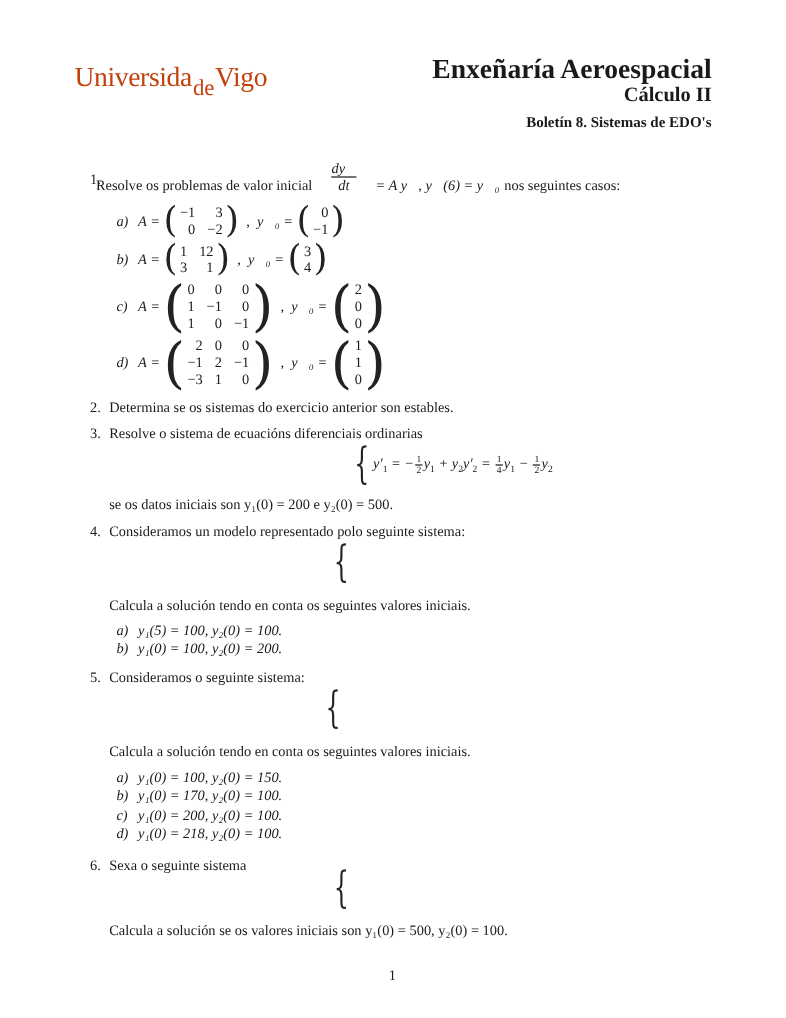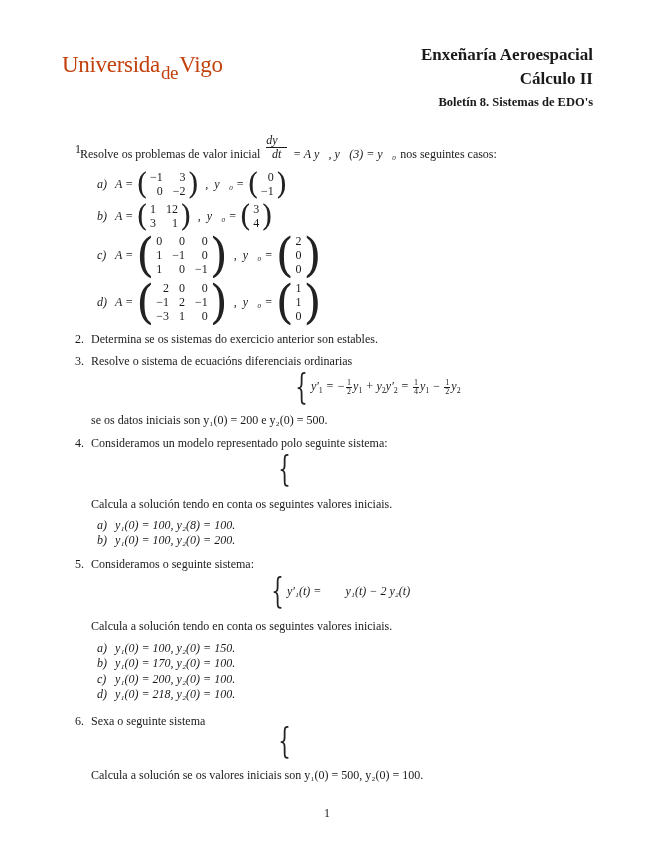--- a/index.html
+++ b/index.html
@@ -2,32 +2,32 @@
 <html><head>
 <meta charset="utf-8">
 <style>
   html, body { margin:0; padding:0; background:#ffffff; }
   body { width:655px; height:848px; position:relative; overflow:hidden;
          font-family:"DejaVu Serif", serif; color:#1a1a1a; }
   .abs { position:absolute; }
   .logo { left:62px; top:52px; font-family:"Liberation Serif", serif; font-size:23px; color:#c2410c; letter-spacing:-0.3px; white-space:nowrap; }
   .logo .de { font-size:19px; position:relative; top:7px; margin:0 1px; }
   .hdr { right:62px; text-align:right; font-family:"Liberation Serif", serif; font-weight:bold; white-space:nowrap; }
-  .h1 { top:45px; font-size:17px; }
+  .h1 { top:45px; font-size:23px; }
   .h2 { top:69px; font-size:17px; }
   .h3 { top:95px; font-size:12.5px;text-align:center; }
   .txt { font-family:"Liberation Serif", serif; font-size:12px; white-space:nowrap; line-height:14px; }
   .m { font-family:"Liberation Serif", serif; font-style:italic; }
   .r { font-style:normal; }
   .num { left:75px; }
   .sub { font-size:8px; position:relative; top:3px; font-style:normal; }
   .frac { display:inline-block; vertical-align:middle; text-align:center; font-size:8px; line-height:8px; margin:0 1px; }
   .frac span { display:block; }
   .frac .n { border-bottom:0.8px solid #1a1a1a; padding:0 1px; }
-  .bigfrac { display:inline-block; vertical-align:middle; text-align:center; font-size:12px; line-height:13px; margin:0 2px; }
+  .bigfrac { display:inline-block; vertical-align:middle; text-align:center; font-size:12px; line-height:13px; margin:0 12px; }
   .bigfrac span { display:block; }
   .bigfrac .n { border-bottom:0.8px solid #1a1a1a; }
   .mat { display:inline-flex; align-items:center; vertical-align:middle; }
   .paren { font-family:"DejaVu Serif", serif; font-weight:100; color:#222; transform-origin:center; display:inline-block; }
   .grid { display:inline-grid; column-gap:10px; row-gap:1px; font-family:"Liberation Serif", serif; font-size:12px; text-align:right; margin:0 2px; line-height:13px; }
   .brace { font-family:"DejaVu Serif", serif; font-size:36px; line-height:36px; display:inline-block; transform:scaleX(0.55); color:#222; }
   .sys { display:flex; align-items:center; }
   .sysrows { display:flex; flex-direction:row; font-family:"Liberation Serif", serif; font-size:12px; line-height:19px; }
   .item { left:97px; }
   .lbl { display:inline-block; width:18px; font-style:italic; font-family:"Liberation Serif", serif; }
@@ -41,21 +41,21 @@
 <div class="abs hdr h2">Cálculo II</div>
 <div class="abs hdr h3">Boletín 8. Sistemas de EDO's</div>
 
 <div class="abs txt num" style="top:142px">1.</div>
 <div class="abs txt" style="left:80px; top:134px; display:flex; align-items:flex-end; gap:4px;">
   <span>Resolve os problemas de valor inicial</span>
   <span class="bigfrac m">
       <span class="n">dy⃗</span>
       <span>dt</span>
     </span>
-  <span class="m">= A y⃗, y⃗(3) = y⃗₀</span>
+  <span class="m">= A y⃗, y⃗(6) = y⃗₀</span>
   <span>nos seguintes casos:</span>
 </div>
 
 <div class="abs txt" style="left:97px; top:170px; display:flex; align-items:center; height:28px;">
   <span class="lbl">a)</span>
   <span class="m" style="margin-right:3px">A =</span>
   <span class="mat">
     <span class="paren" style="font-size:30px">(</span>
     <span class="grid" style="grid-template-columns:auto auto">
       <span>−1</span>
@@ -177,29 +177,28 @@
   </div>
 </div>
 <div class="abs txt" style="left:91px; top:413px">se os datos iniciais son y₁(0) = 200 e y₂(0) = 500.</div>
 
 <div class="abs txt num" style="top:436px">4.</div>
 <div class="abs txt" style="left:91px; top:436px">Consideramos un modelo representado polo seguinte sistema:</div>
 <div class="abs sys" style="left:273px; top:451px;">
   <span class="brace">{</span>
 </div>
 <div class="abs txt" style="left:91px; top:497px">Calcula a solución tendo en conta os seguintes valores iniciais.</div>
-<div class="abs txt item" style="top:518px"><span class="lbl">a)</span><span class="m">y₁(0) = 100, y₂(8) = 100.</span></div>
+<div class="abs txt item" style="top:518px"><span class="lbl">a)</span><span class="m">y₁(5) = 100, y₂(0) = 100.</span></div>
 <div class="abs txt item" style="top:533px"><span class="lbl">b)</span><span class="m">y₁(0) = 100, y₂(0) = 200.</span></div>
 
 <div class="abs txt num" style="top:557px">5.</div>
 <div class="abs txt" style="left:91px; top:557px">Consideramos o seguinte sistema:</div>
 <div class="abs sys" style="left:266px; top:573px;">
   <span class="brace">{</span>
   <div class="sysrows" style="margin-left:-2px">
-    <span><span class="m">y′₁(t) =</span>&nbsp;&nbsp;&nbsp;&nbsp;&nbsp;&nbsp;&nbsp;&nbsp;<span class="m">y₁(t) − 2 y₂(t)</span></span>
   </div>
 </div>
 <div class="abs txt" style="left:91px; top:619px">Calcula a solución tendo en conta os seguintes valores iniciais.</div>
 <div class="abs txt item" style="top:641px"><span class="lbl">a)</span><span class="m">y₁(0) = 100, y₂(0) = 150.</span></div>
 <div class="abs txt item" style="top:656px"><span class="lbl">b)</span><span class="m">y₁(0) = 170, y₂(0) = 100.</span></div>
 <div class="abs txt item" style="top:672px"><span class="lbl">c)</span><span class="m">y₁(0) = 200, y₂(0) = 100.</span></div>
 <div class="abs txt item" style="top:687px"><span class="lbl">d)</span><span class="m">y₁(0) = 218, y₂(0) = 100.</span></div>
 
 <div class="abs txt num" style="top:714px">6.</div>
 <div class="abs txt" style="left:91px; top:714px">Sexa o seguinte sistema</div>

